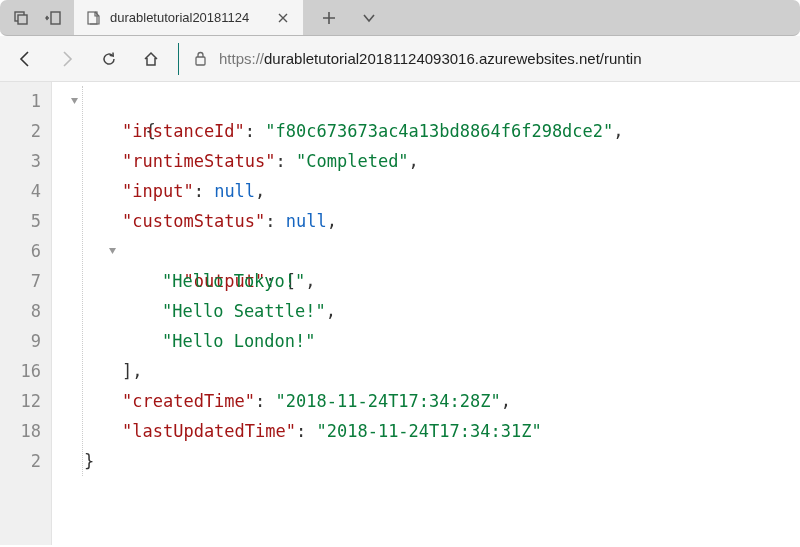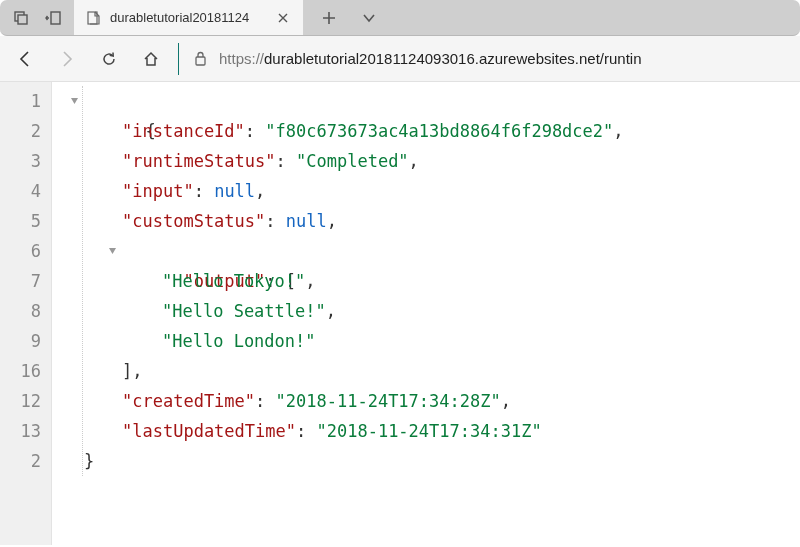--- a/index.html
+++ b/index.html
@@ -253,21 +253,21 @@
     <div class="line">2</div>
     <div class="line">3</div>
     <div class="line">4</div>
     <div class="line">5</div>
     <div class="line">6</div>
     <div class="line">7</div>
     <div class="line">8</div>
     <div class="line">9</div>
     <div class="line">16</div>
     <div class="line">12</div>
-    <div class="line">13</div>
+    <div class="line">18</div>
     <div class="line">2</div>
   </div>
 
   <div class="code">
     <div class="guide" style="left:30px; top:4px; height:390px;"></div>
 
     <div class="line ind1">
       <span class="caret" style="left:6px;">
         <svg width="9" height="9" viewBox="0 0 9 9">
             <path d="M1 1 L8 1 L4.5 7 Z" fill="#999"></path>

